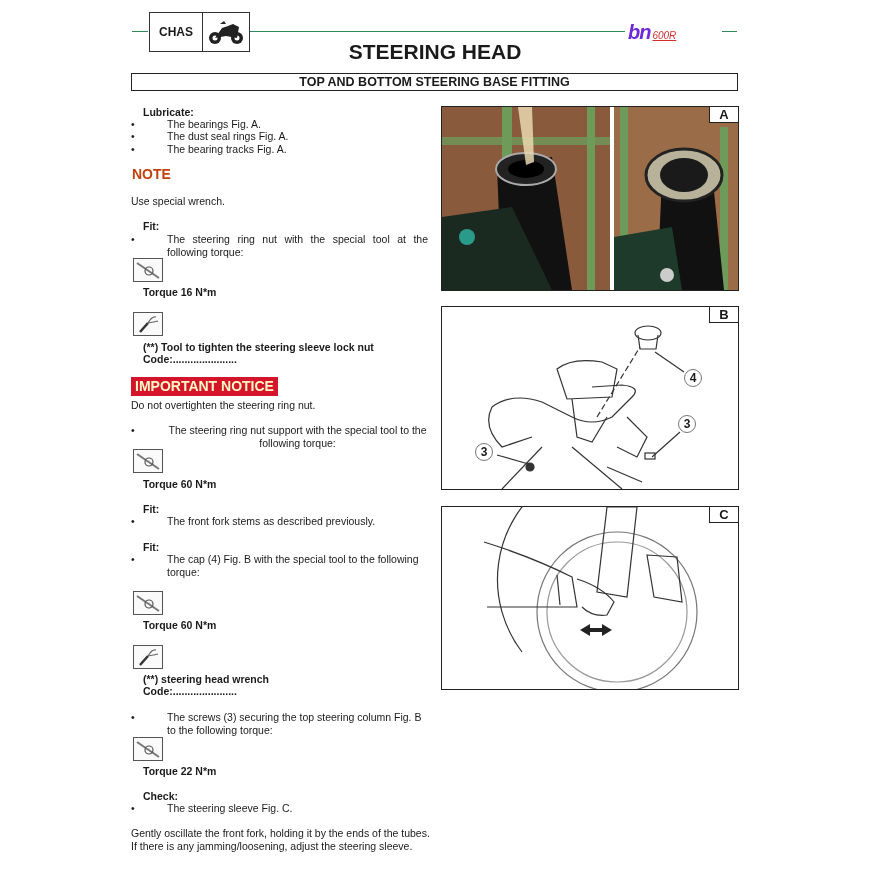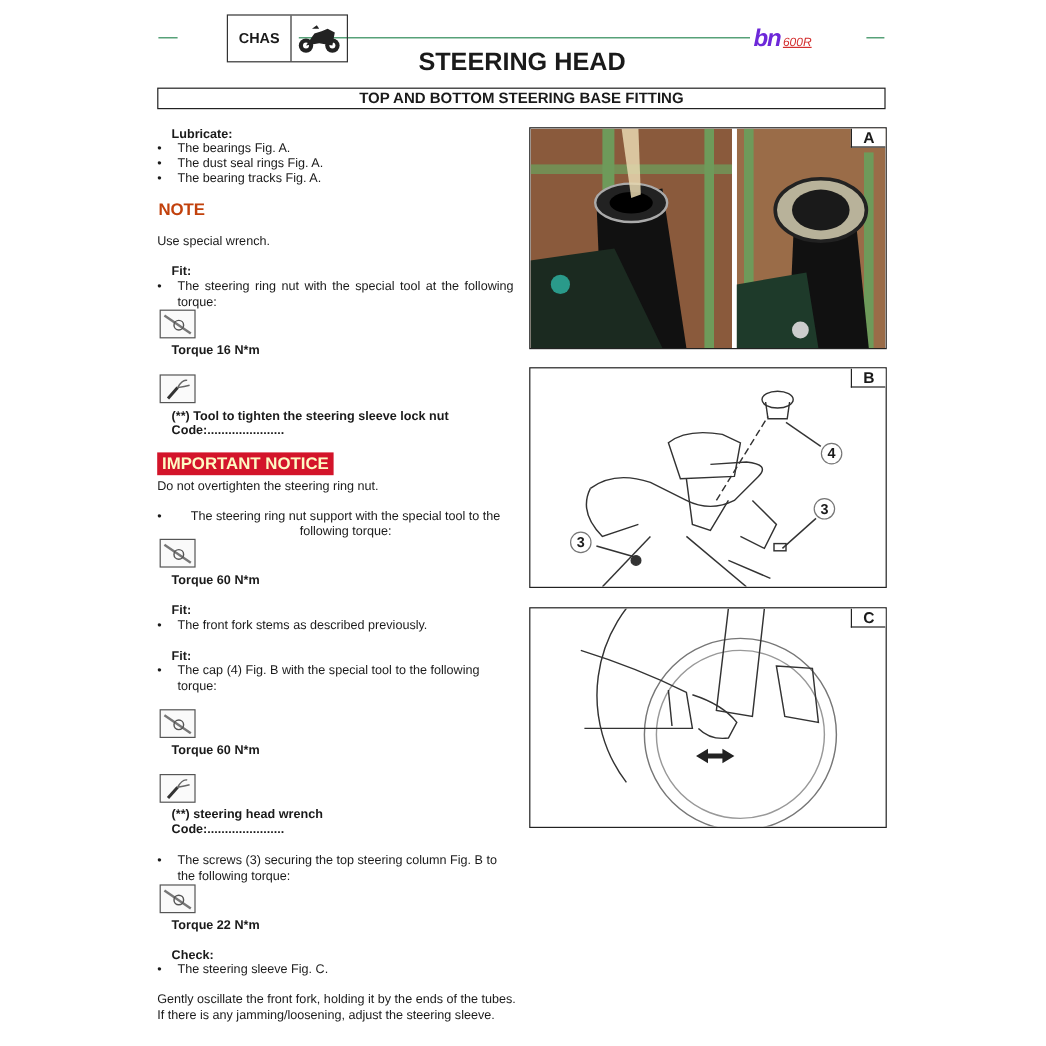--- a/index.html
+++ b/index.html
@@ -1,35 +1,35 @@
 <!DOCTYPE html>
 <html><head>
 <meta charset="utf-8">
 <style>
   html, body { margin: 0; padding: 0; background: #ffffff; }
   body { width: 872px; height: 872px; position: relative; overflow: hidden;
          font-family: "Liberation Sans", sans-serif; color: #1a1a1a; }
   .hline { position: absolute; height: 1px; background: #2e8b57; }
   .chas-box { position: absolute; left: 149px; top: 12px; width: 99px; height: 38px;
-              border: 1px solid #333; display: flex; margin-left: 40px; }
+              border: 1px solid #333; display: flex; }
   .chas-label { width: 52px; border-right: 1px solid #333; display: flex; align-items: center;
                 justify-content: center; font-weight: bold; font-size: 12px; }
   .chas-icon { flex: 1; display: flex; align-items: center; justify-content: center; }
   .logo { position: absolute; left: 628px; top: 21px; display: flex; align-items: baseline; }
   .logo-main { font-weight: bold; font-style: italic; font-size: 20px; color: #6d28d9; letter-spacing: -1px; }
   .logo-sub { font-style: italic; font-size: 10px; color: #d32f2f; margin-left: 2px; text-decoration: underline; }
   .title { position: absolute; left: 132px; width: 606px; top: 40px; text-align: center;
            font-weight: bold; font-size: 21px; }
   .subtitle { position: absolute; left: 131px; top: 73px; width: 605px; height: 16px;
               border: 1px solid #222; text-align: center; font-weight: bold; font-size: 12.5px; line-height: 16px; }
   .txt { position: absolute; left: 131px; font-size: 10.5px; line-height: 12.5px; width: 297px; }
   .bold { font-weight: bold; padding-left: 12px; }
   .bullet { position: absolute; left: 131px; font-size: 10.5px; line-height: 12.5px; width: 297px; }
   .bullet .dot { position: absolute; left: 0; top: 0; }
-  .bullet .btext { margin-left: 17px; display: block; text-align: justify; }
+  .bullet .btext { margin-left: 36px; display: block; text-align: justify; }
   .note { position: absolute; left: 132px; top: 166px; color: #c2410c; font-weight: bold; font-size: 14px; }
   .notice { position: absolute; left: 131px; top: 377px; background: #d3142a; color: #fef9c3;
             font-weight: bold; font-size: 14px; padding: 1px 4px; line-height: 17px; }
   .iconbox { position: absolute; left: 133px; width: 28px; height: 22px; border: 1px solid #555;
              background: #fafafa; }
   .fig { position: absolute; left: 441px; width: 296px; border: 1px solid #222; overflow: hidden; }
   .figlabel { position: absolute; right: 0; top: 0; width: 28px; height: 15px; background: #fff;
               border-left: 1px solid #222; border-bottom: 1px solid #222; text-align: center;
               font-weight: bold; font-size: 13px; line-height: 15px; }
   .callout { position: absolute; width: 16px; height: 16px; border-radius: 50%; border: 1px solid #777;

